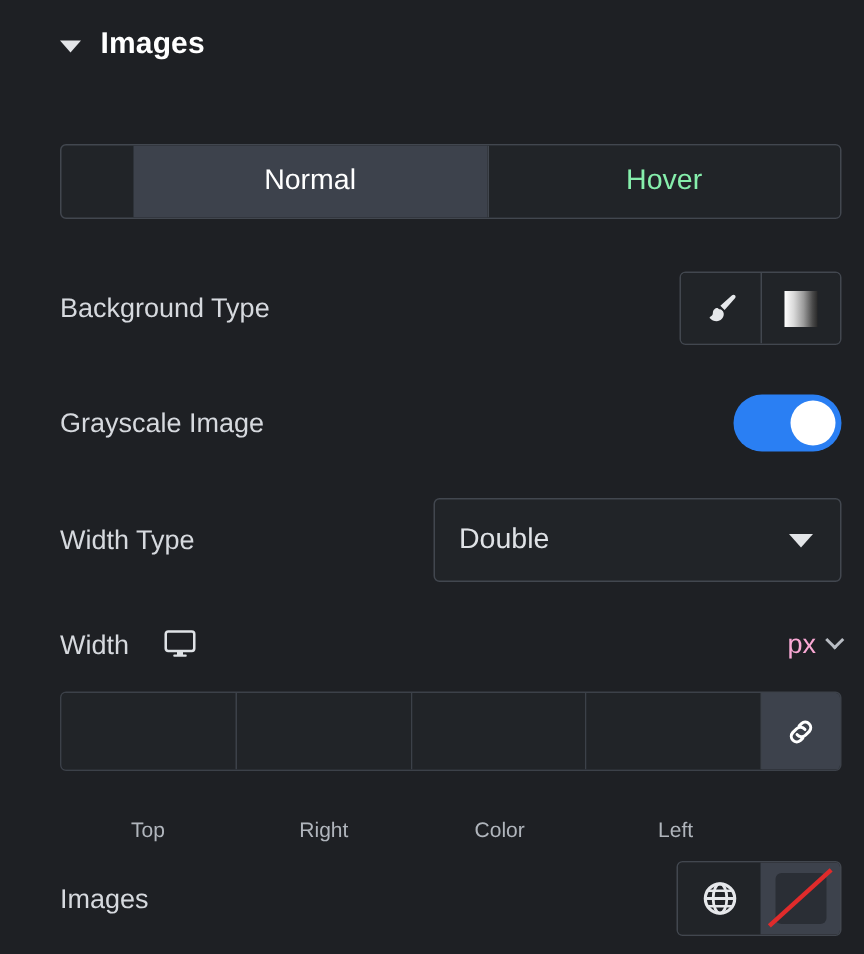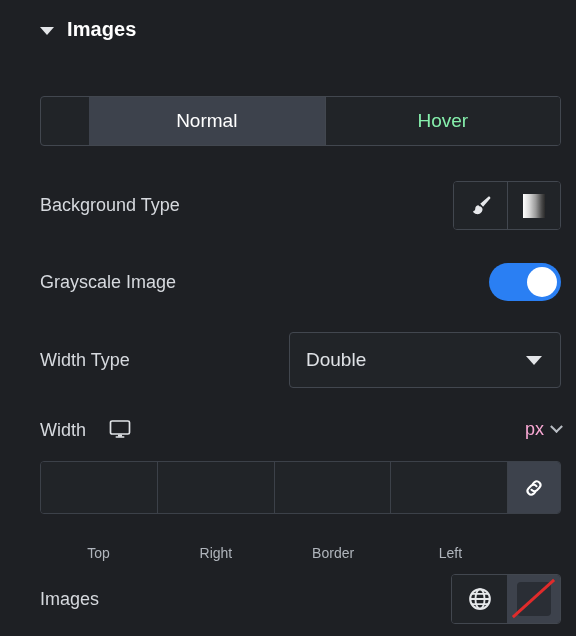--- a/index.html
+++ b/index.html
@@ -344,21 +344,21 @@
       <div class="link-btn">
         <svg width="26" height="26" viewBox="0 0 24 24">
           <path d="M9.6 13.6a3.4 3.4 0 0 0 5.1.4l2.4-2.4a3.4 3.4 0 0 0-4.8-4.8l-1.4 1.4" fill="none" stroke="#ffffff" stroke-width="1.9" stroke-linecap="round"></path>
           <path d="M14.4 10.4a3.4 3.4 0 0 0-5.1-.4l-2.4 2.4a3.4 3.4 0 0 0 4.8 4.8l1.4-1.4" fill="none" stroke="#ffffff" stroke-width="1.9" stroke-linecap="round"></path>
         </svg>
       </div>
     </div>
     <div class="dims-labels">
       <span class="dim-label">Top</span>
       <span class="dim-label">Right</span>
-      <span class="dim-label">Border</span>
+      <span class="dim-label">Color</span>
       <span class="dim-label">Left</span>
       <span class="spacer"></span>
     </div>
   </div>
 
   <div class="row row-color">
     <span class="row-label">Images</span>
     <div class="color-control">
       <div class="globe-cell">
         <svg width="28" height="28" viewBox="0 0 24 24">

